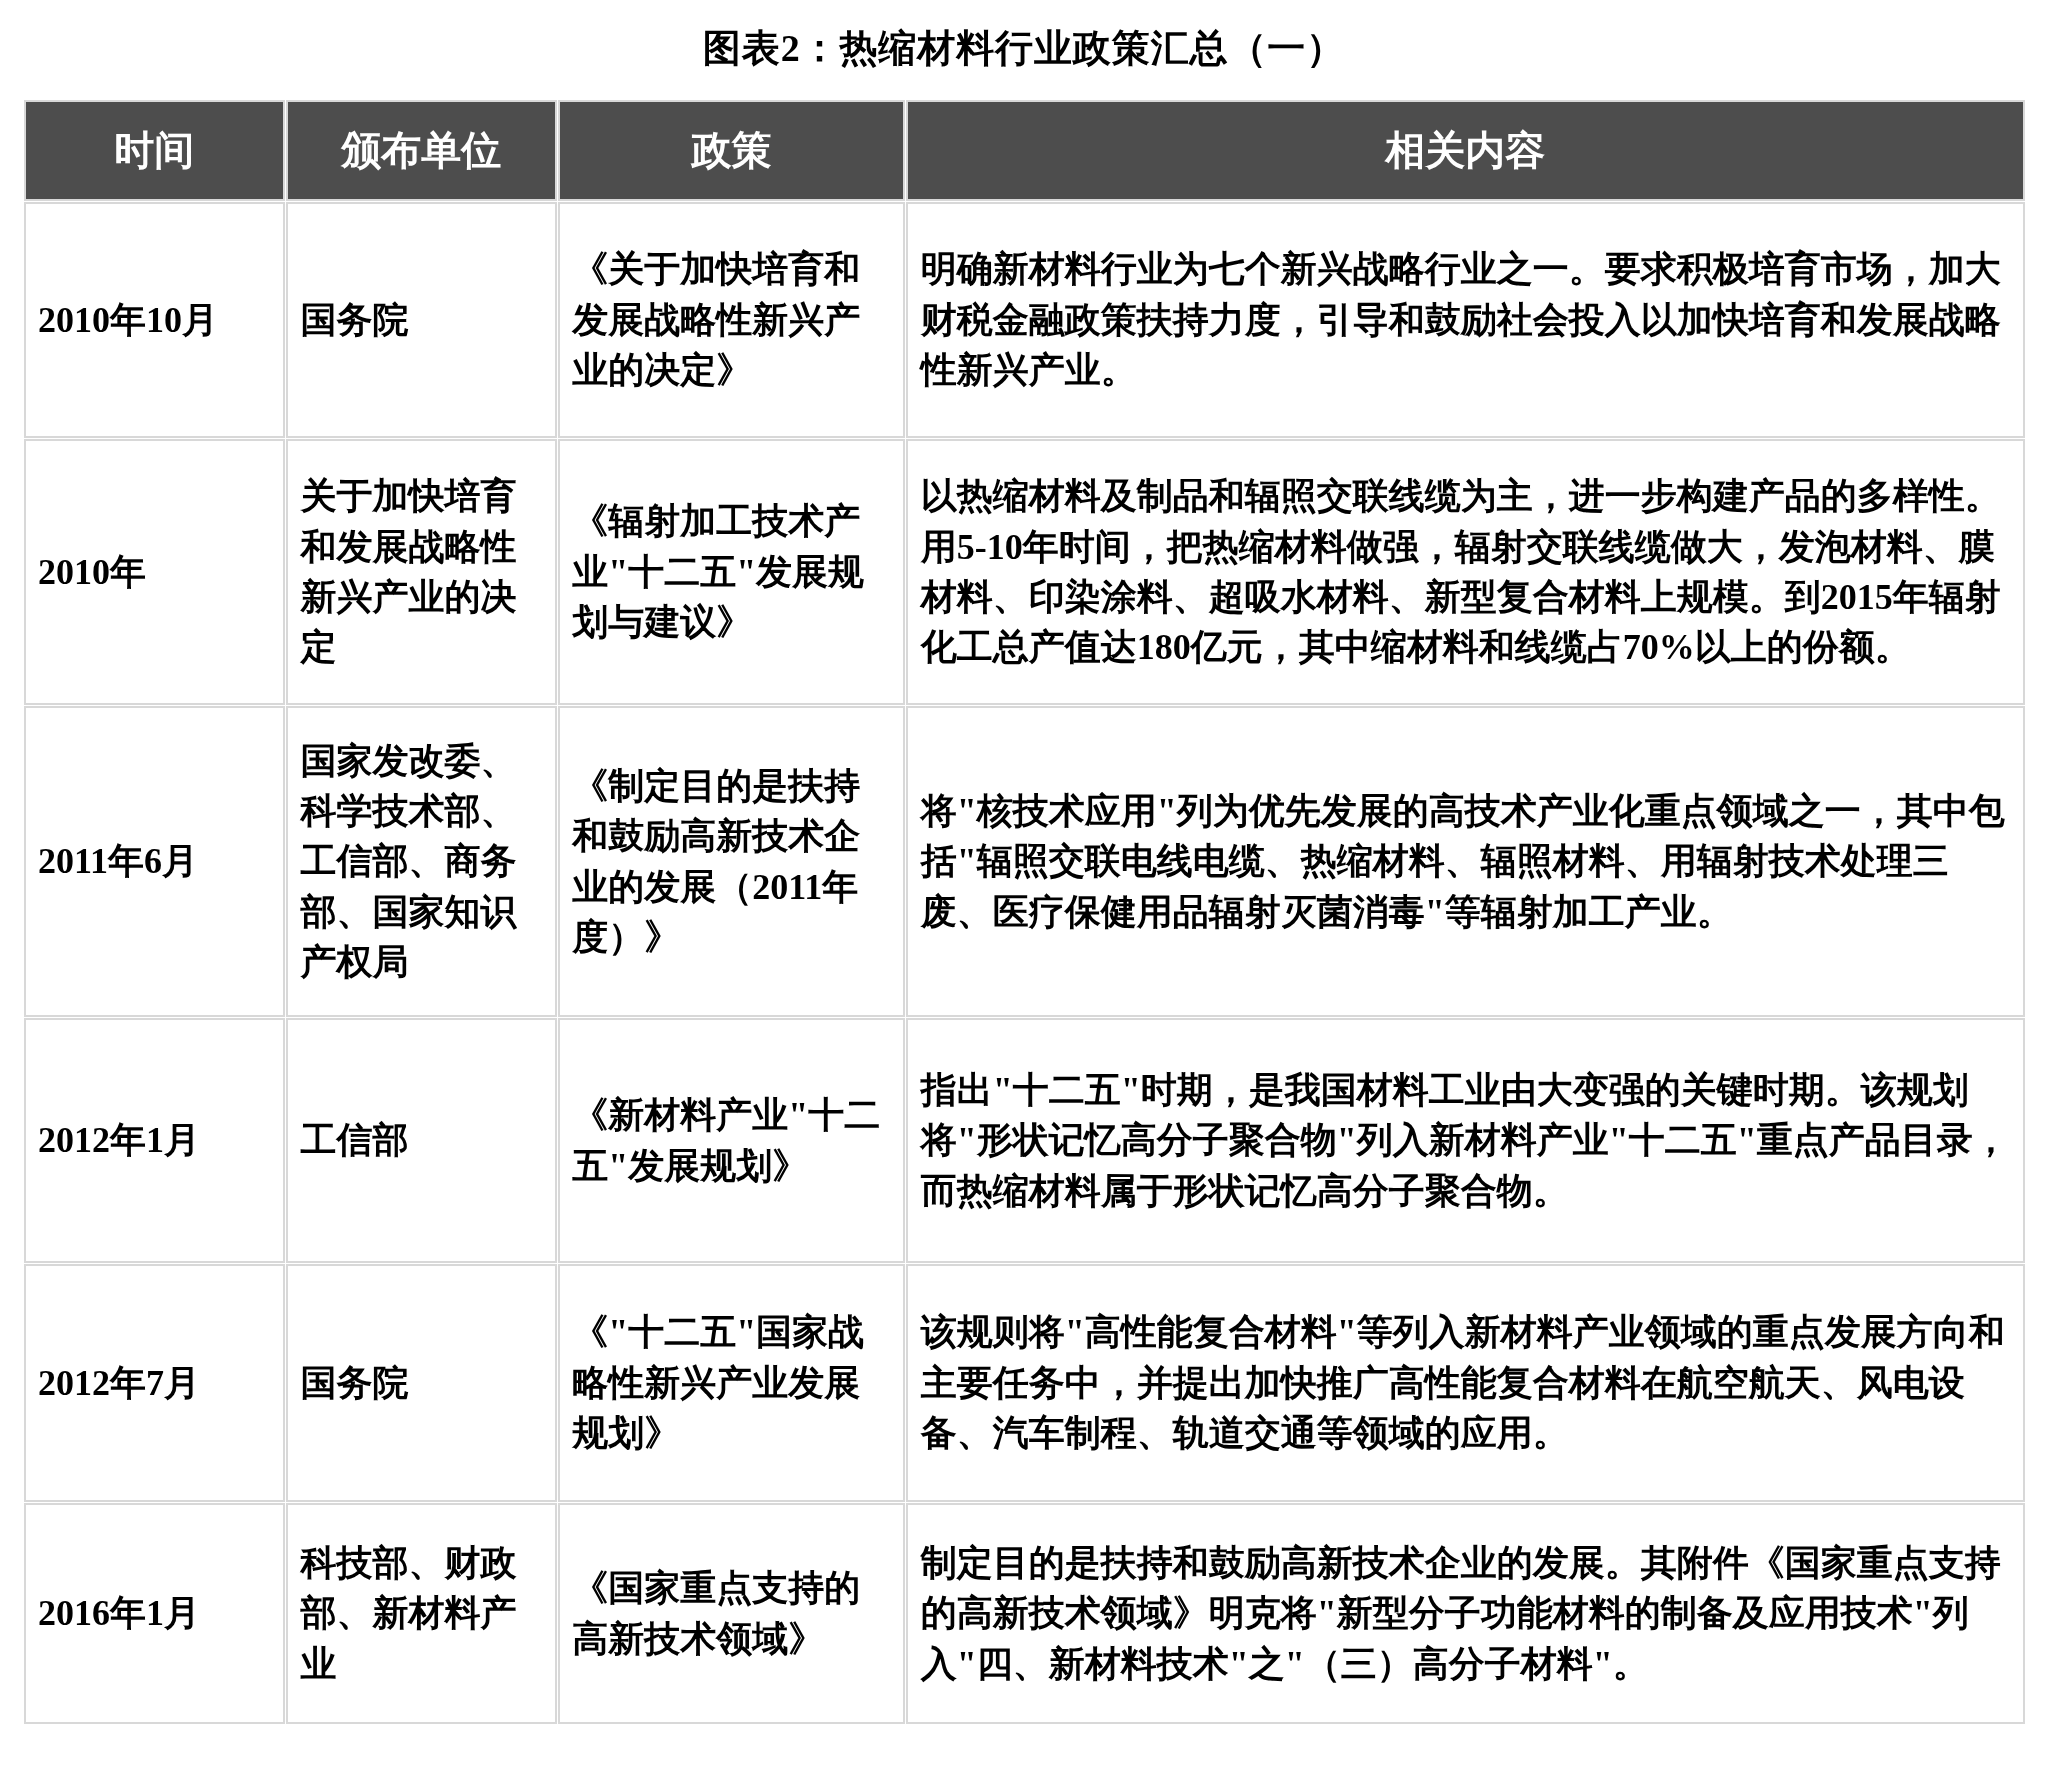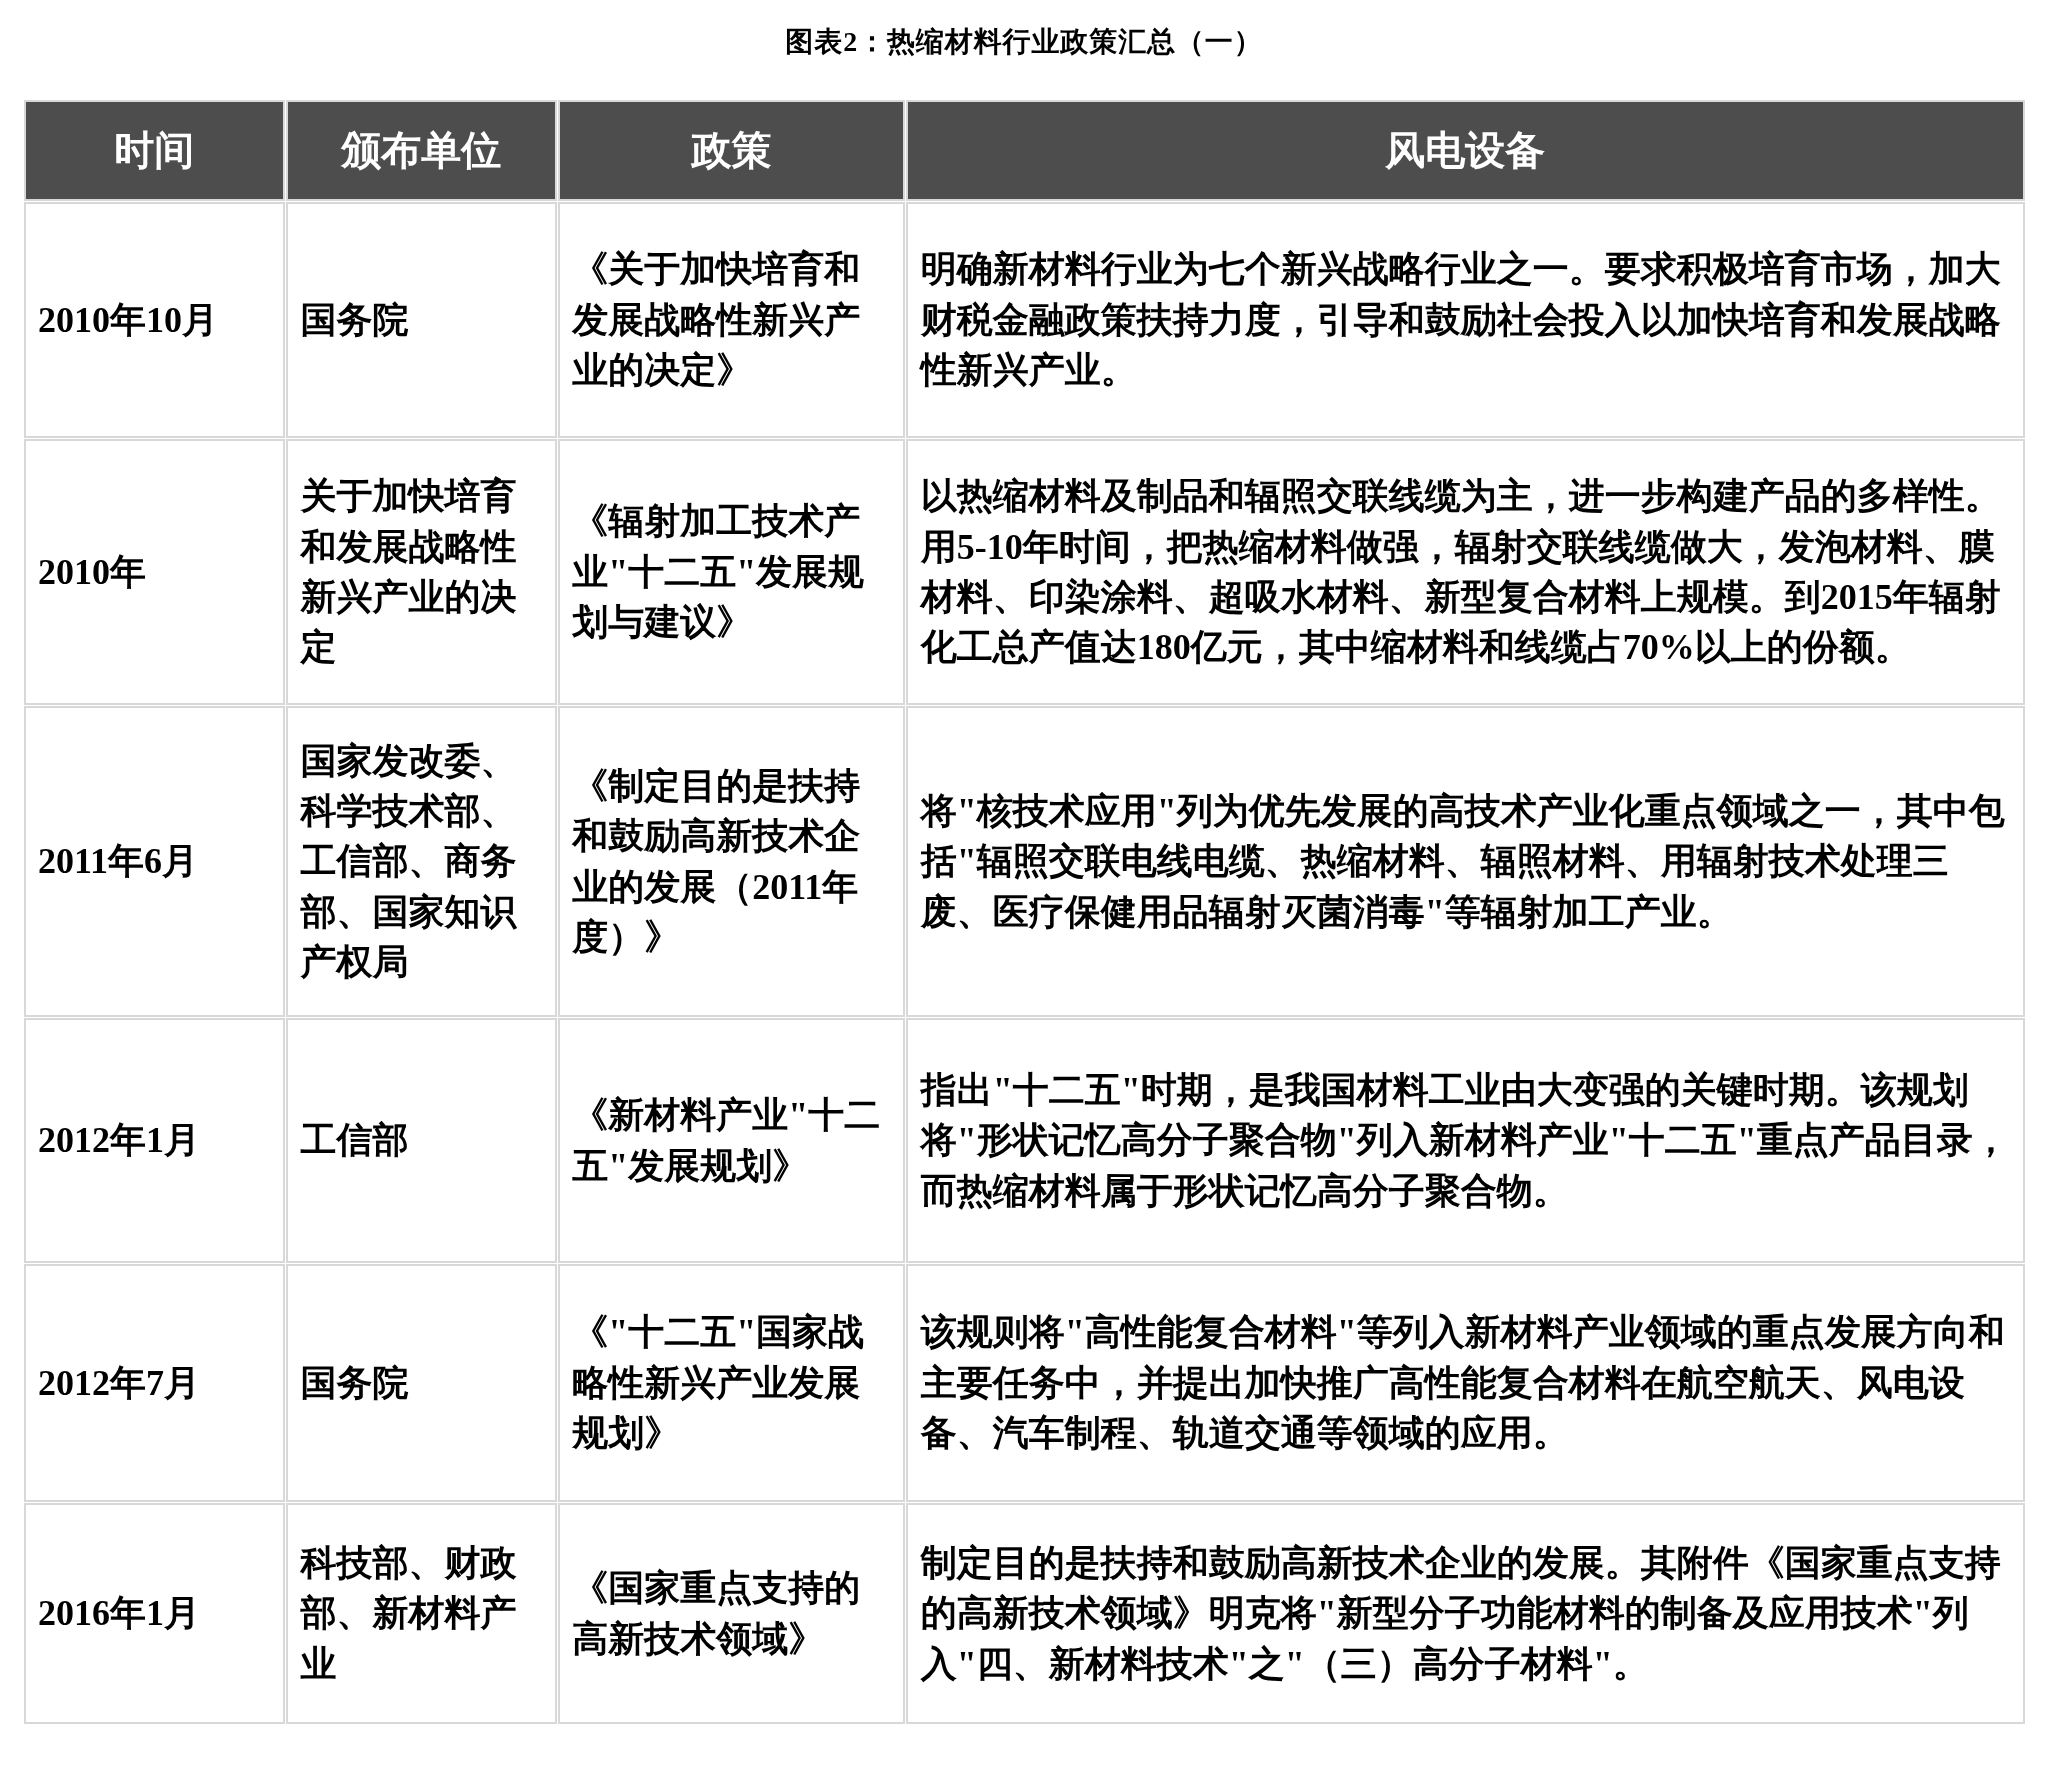--- a/index.html
+++ b/index.html
@@ -21,21 +21,21 @@
     position: relative;
     font-family: "Liberation Serif", "DejaVu Serif", serif;
     color: var(--body-text);
   }
   .page-title {
     position: absolute;
     top: 23.4px;
     left: 22.5px;
     width: 2003px;
     text-align: center;
-    font-size: 28px;
+    font-size: 38px;
     font-weight: bold;
     letter-spacing: 0.9px;
     white-space: nowrap;
   }
   .table-wrap {
     position: absolute;
     top: 99px;
     left: 22.5px;
   }
   table.policy-table {
@@ -90,21 +90,21 @@
       <col style="width:261px">
       <col style="width:270px">
       <col style="width:347px">
       <col style="width:1116px">
     </colgroup>
     <thead>
       <tr>
         <th>时间</th>
         <th>颁布单位</th>
         <th>政策</th>
-        <th>风电设备</th>
+        <th>相关内容</th>
       </tr>
     </thead>
     <tbody>
       <tr class="row-1">
         <td class="col-time">2010年10月</td>
         <td class="col-unit">国务院</td>
         <td class="col-policy">《关于加快培育和发展战略性新兴产业的决定》</td>
         <td class="col-content">明确新材料行业为七个新兴战略行业之一。要求积极培育市场，加大财税金融政策扶持力度，引导和鼓励社会投入以加快培育和发展战略性新兴产业。</td>
       </tr>
       <tr class="row-2">

